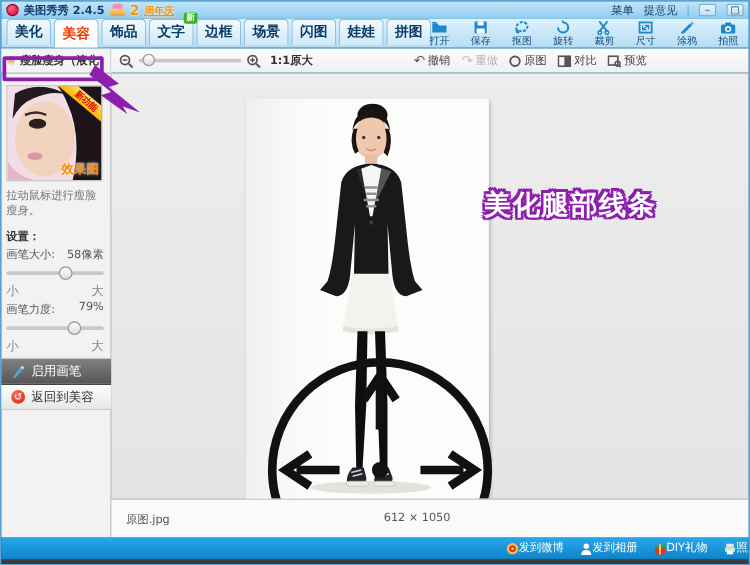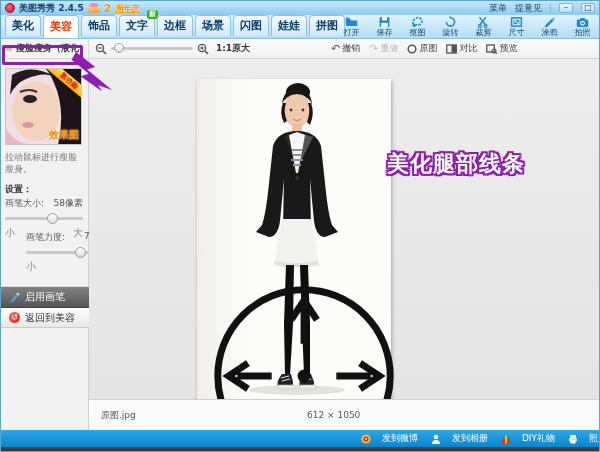--- a/index.html
+++ b/index.html
@@ -47,21 +47,21 @@
 
   
   .content { display:flex; height:371px; }
   .sidebar { position:relative; width:88px; background:#f2f2f2; border-right:1px solid #cfcfcf; font-size:9px; color:#555; }
   .thumb { position:absolute; left:4px; top:9px; width:77px; height:77px; border:1px solid #c8c8c8; background:#f6e6ea; overflow:hidden; cursor:pointer; }
   .ribbon { position:absolute; top:7px; right:-18px; width:60px; transform:rotate(40deg); background:linear-gradient(#ffe36e,#ffb400); color:#e00000; font-size:7px; font-weight:bold; text-align:center; line-height:10px; }
   .fx-label { position:absolute; right:2px; bottom:2px; color:#ff8800; font-size:10px; font-weight:bold; text-shadow:0 0 2px #fff; }
   .hint { position:absolute; left:4px; top:92px; width:80px; line-height:12px; color:#777; }
   .settings-title { position:absolute; left:4px; top:124px; font-weight:bold; color:#333; }
   .slidergrp { position:absolute; left:4px; width:78px; }
-  .sg1 { top:138px; } .sg2 { top:172px;margin-left:21px; }
+  .sg1 { top:138px; } .sg2 { top:182px; }
   .sliderhead { display:flex; justify-content:space-between; color:#555; }
   .strack { position:relative; margin-top:7px; height:3px; background:#c9c9c9; border-radius:2px; }
   .shandle { position:absolute; top:-4px; width:11px; height:11px; border-radius:50%; background:linear-gradient(#fff,#ddd); border:1px solid #999; cursor:pointer; }
   .minmax { display:flex; justify-content:space-between; margin-top:6px; color:#888; font-size:10px; }
   .side-btns { position:absolute; left:0; top:227px; width:88px; border-top:1px solid #ddd; }
   .btn-dark { display:flex; align-items:center; gap:5px; width:100%; height:21px; padding-left:8px; background:linear-gradient(#818181,#565656); border:none; border-bottom:1px solid #444; color:#fff; font-size:10px; cursor:pointer; }
   .btn-light { display:flex; align-items:center; gap:5px; width:100%; height:20px; padding-left:8px; background:linear-gradient(#fdfdfd,#e7e7e7); border:none; border-bottom:1px solid #ccc; color:#333; font-size:10px; cursor:pointer; }
   .redcirc { width:11px; height:11px; border-radius:50%; background:radial-gradient(circle at 35% 35%,#ff7060,#d81800); color:#fff; font-size:8px; line-height:11px; text-align:center; }
 
   .main { position:relative; flex:1; display:flex; flex-direction:column; }
@@ -75,21 +75,21 @@
   .statusbar { position:relative; height:32px; background:#fafafa; border-top:1px solid #cfcfcf; font-size:9px; color:#555; display:flex; align-items:center; }
   .fname { padding-left:12px; }
   .dims { position:absolute; left:218px; }
 
   
   .hl-rect { position:absolute; left:1px; top:44px; width:81px; height:20px; border:3px solid #8e1fae; border-radius:2px; z-index:30; pointer-events:none; }
   .hl-arrow { position:absolute; left:68px; top:50px; z-index:30; pointer-events:none; }
 
   
   .bluebar { position:relative; height:17px; background:linear-gradient(#2aa7e9,#0e85cb); display:flex; align-items:center; justify-content:flex-end; gap:13px; padding-right:0; overflow:hidden; color:#fff; font-size:9px; }
-  .footitem { display:flex; align-items:center; gap:11px; cursor:pointer; white-space:nowrap; flex:0 0 auto; }
+  .footitem { display:flex; align-items:center; gap:0; cursor:pointer; white-space:nowrap; flex:0 0 auto; }
   .footitem:last-child { margin-right:-26px; }
   .bottomstrip { height:6px; background:linear-gradient(#4a4a4a,#262626); }
 </style>
 </head>
 <body>
 
 <div class="window">
 
   <div class="titlebar">
     <div class="logo"></div>

